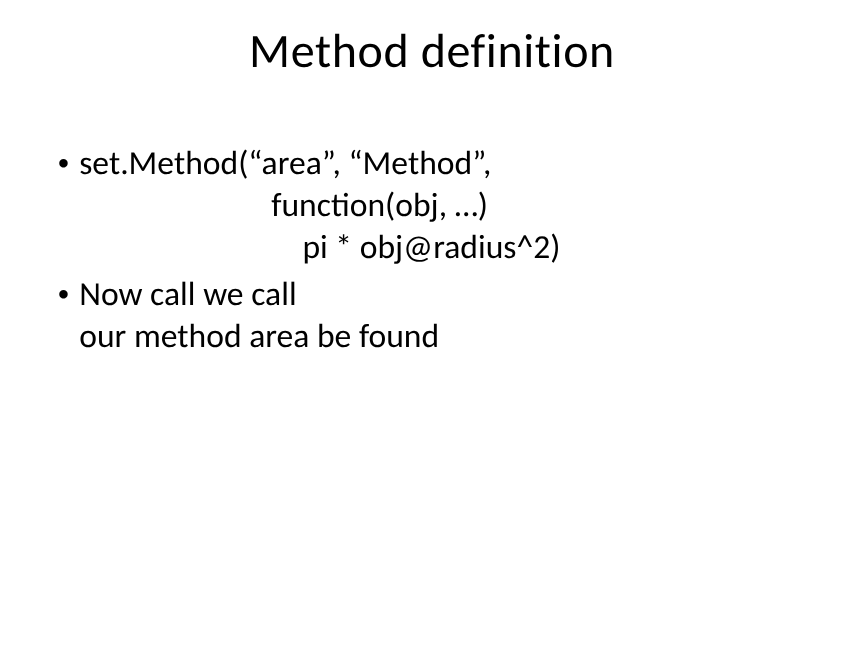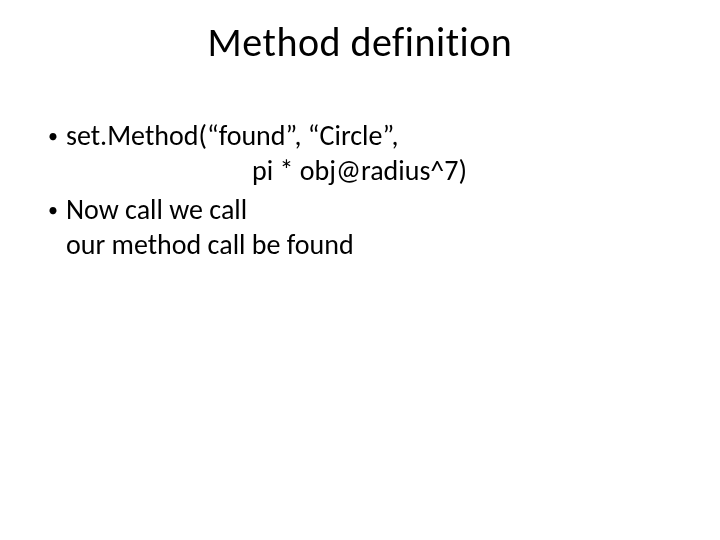--- a/index.html
+++ b/index.html
@@ -58,27 +58,28 @@
 <body>
 
 <div class="slide">
   <div class="title">Method definition</div>
 
   <div class="body">
 
     <div class="bullet">
       <div class="dot">•</div>
       <div class="content">
-        <div>set.Method(“found”, “Circle”,</div>
-        <div class="indent2">pi * obj@radius^7)</div>
+        <div>set.Method(“area”, “Method”,</div>
+        <div class="indent1">function(obj, …)</div>
+        <div class="indent2">pi * obj@radius^2)</div>
       </div>
     </div>
 
     <div class="bullet">
       <div class="dot">•</div>
       <div class="content">
         <div>Now call we call</div>
-        <div>our method call be found</div>
+        <div>our method area be found</div>
       </div>
     </div>
 
   </div>
 </div>
 
 </body></html>

